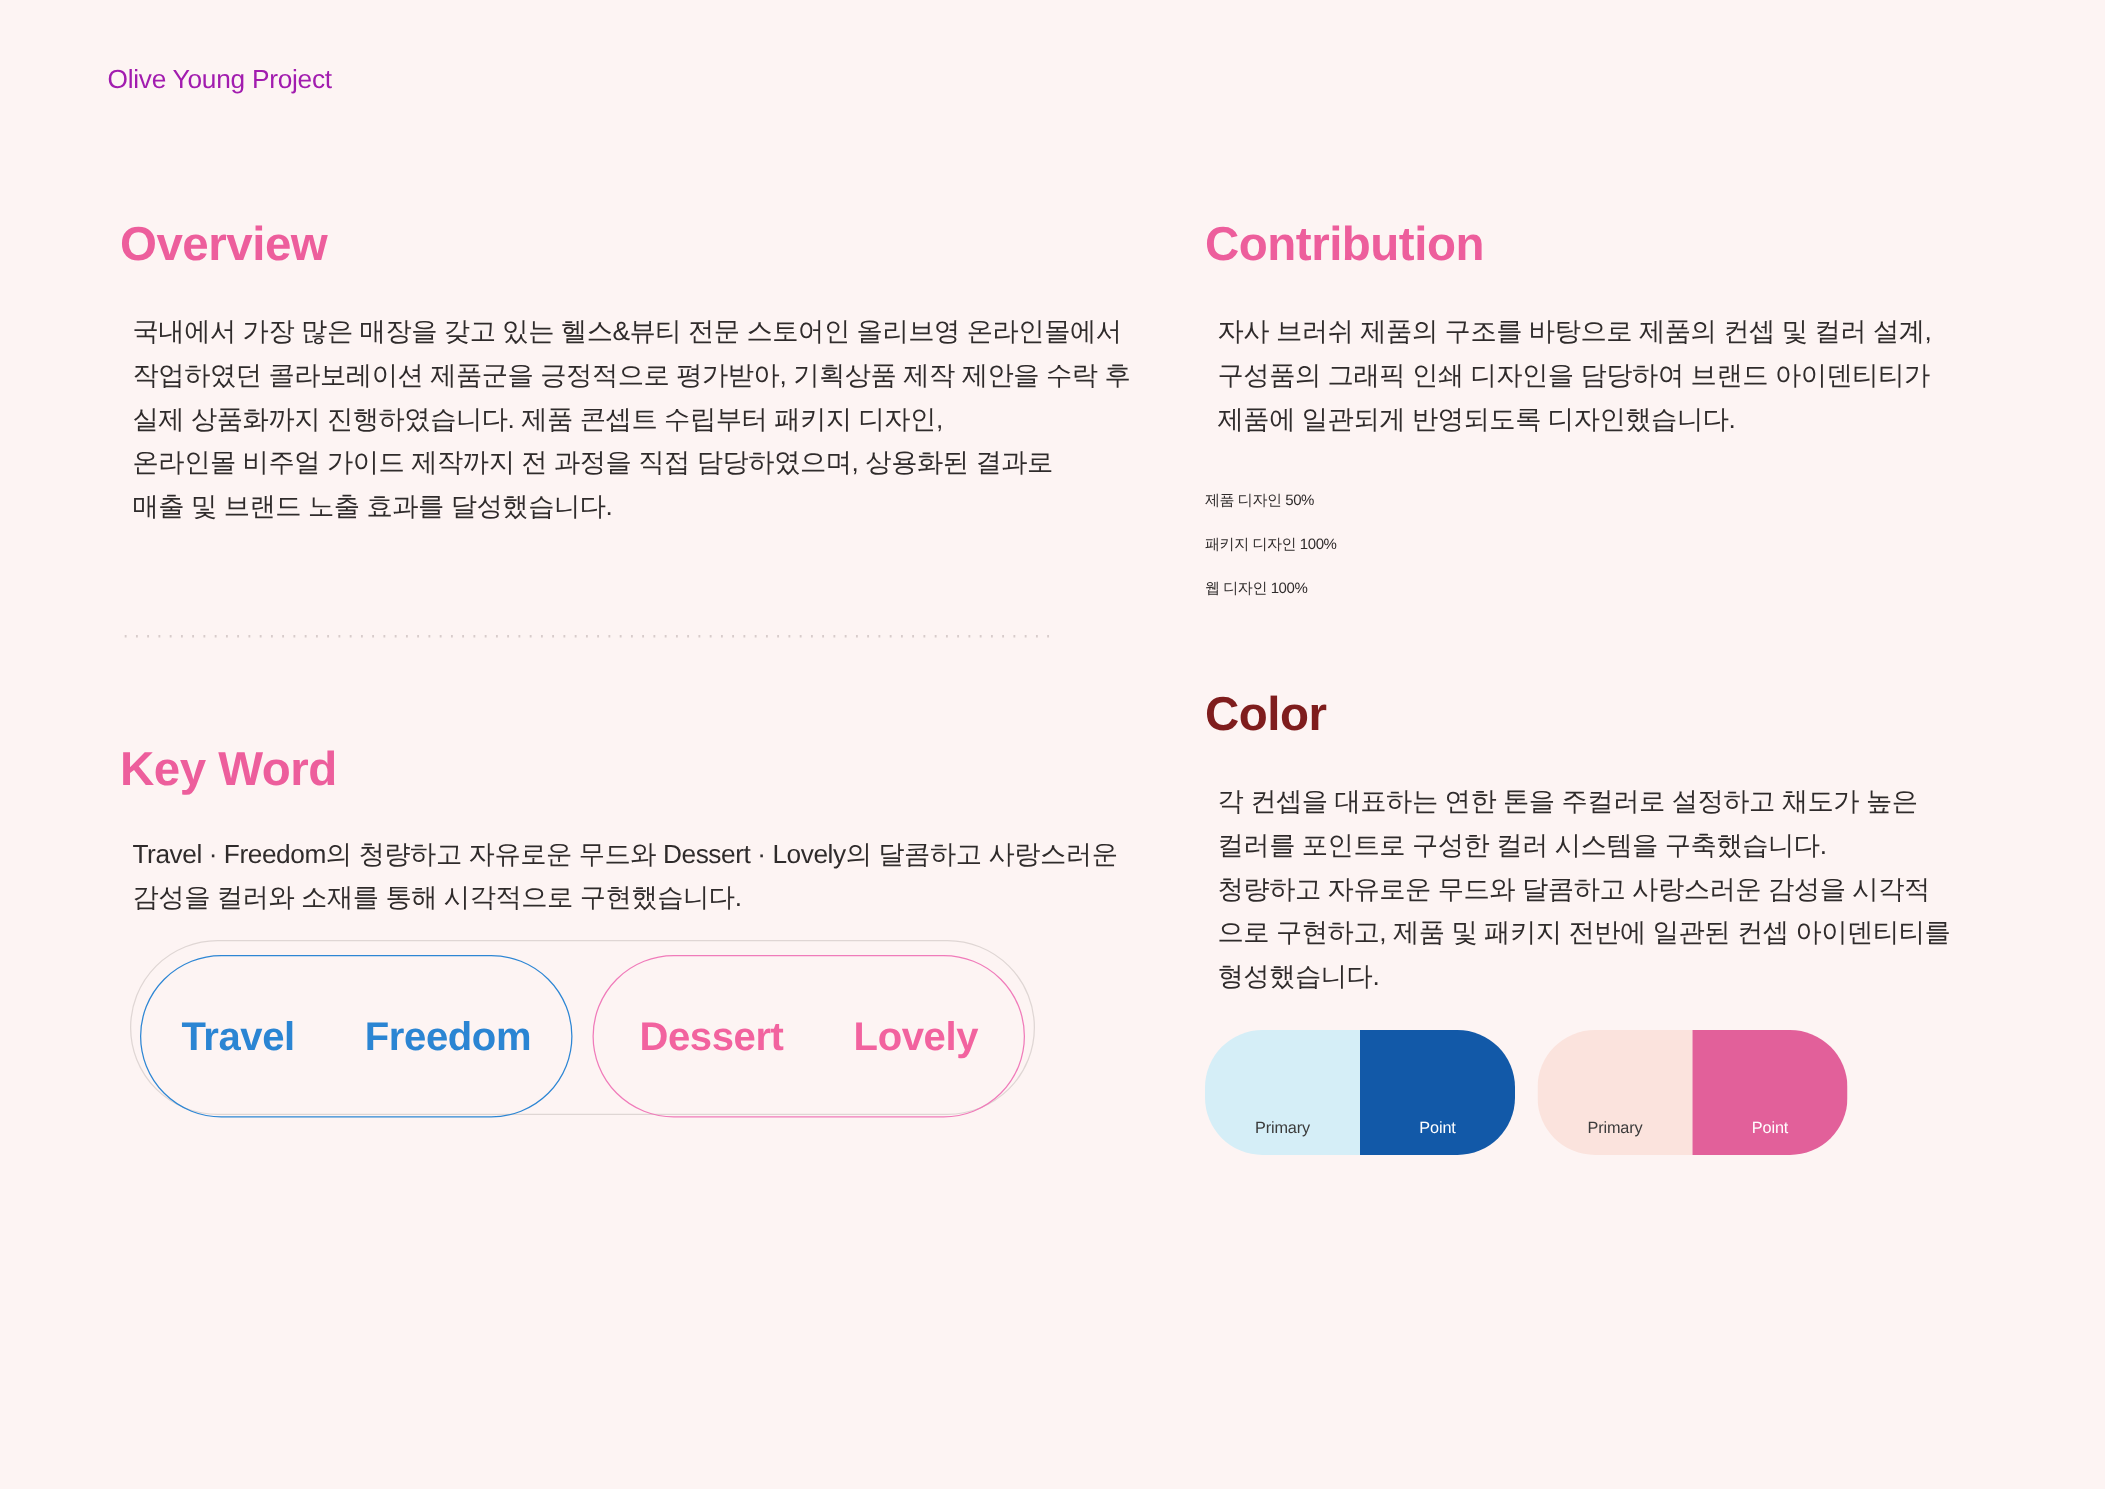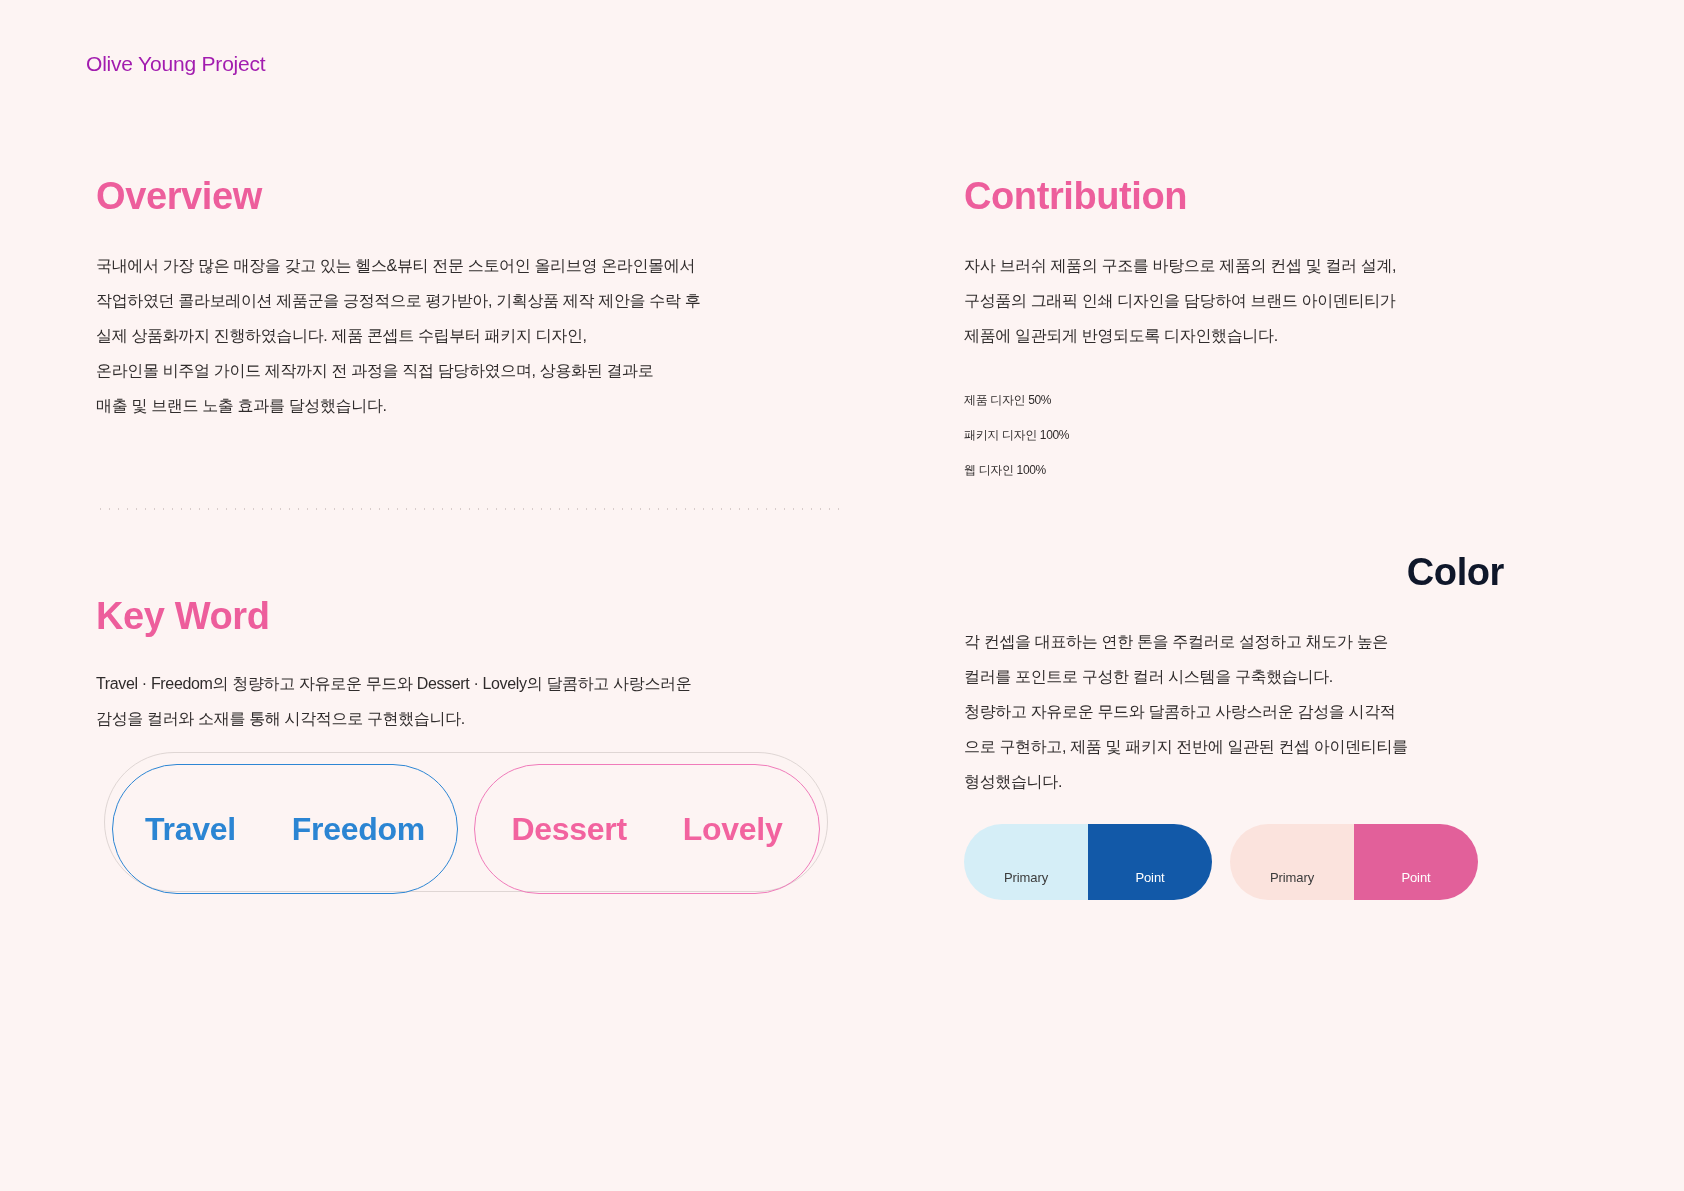--- a/index.html
+++ b/index.html
@@ -68,25 +68,25 @@
     letter-spacing: -0.4px;
     margin: 0 0 30px 0;
     line-height: 1.1;
   }
   .section-heading.tight {
     margin-bottom: 28px;
   }
 
   
   .body-text {
-    font-size: 16px;
+    font-size: 21px;
     line-height: 35px;
     color: #2f2b2b;
     letter-spacing: -0.35px;
-    margin: 0;
+    margin: 10px;
     font-weight: 400;
   }
   .body-text .ln { display: block; white-space: nowrap; }
 
   .stat-list {
     margin: 30px 0 0 0;
     padding: 0;
     list-style: none;
   }
   .stat-list li {
@@ -161,21 +161,21 @@
   .swatch-row {
     position: absolute;
     left: 964px;
     top: 824px;
     display: flex;
     gap: 18px;
   }
   .swatch {
     display: flex;
     width: 248px;
-    height: 76px;
+    height: 100px;
     border-radius: 46px;
     overflow: hidden;
   }
   .swatch-half {
     flex: 1 1 50%;
     display: flex;
     align-items: flex-end;
     justify-content: center;
     padding-bottom: 16px;
     box-sizing: border-box;
@@ -239,21 +239,21 @@
       <span class="keyword-label" style="color: rgb(43, 133, 211);">Freedom</span>
     </div>
 
     <div class="keyword-pill pink" style="border-color: rgb(240, 123, 186);">
       <span class="keyword-label" style="color: rgb(242, 99, 159);">Dessert</span>
       <span class="keyword-label" style="color: rgb(242, 99, 159);">Lovely</span>
     </div>
   </div>
 
   <section class="col-right-2">
-    <h2 class="section-heading" style="color: #0f172a; text-align: right;">Color</h2>
+    <h2 class="section-heading" style="color: #7f1d1d;">Color</h2>
     <p class="body-text">
       <span class="ln">각 컨셉을 대표하는 연한 톤을 주컬러로 설정하고 채도가 높은</span>
       <span class="ln">컬러를 포인트로 구성한 컬러 시스템을 구축했습니다.</span>
       <span class="ln">청량하고 자유로운 무드와 달콤하고 사랑스러운 감성을 시각적</span>
       <span class="ln">으로 구현하고, 제품 및 패키지 전반에 일관된 컨셉 아이덴티티를</span>
       <span class="ln">형성했습니다.</span>
     </p>
   </section>
 
   <div class="swatch-row">

